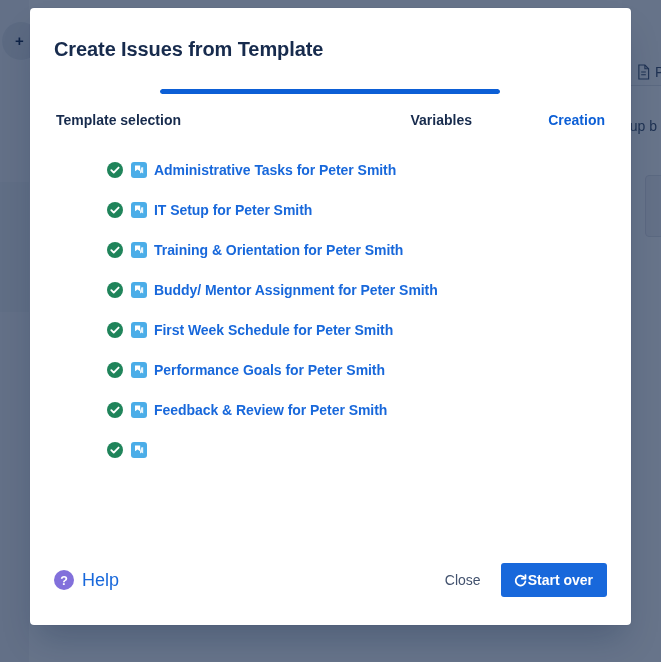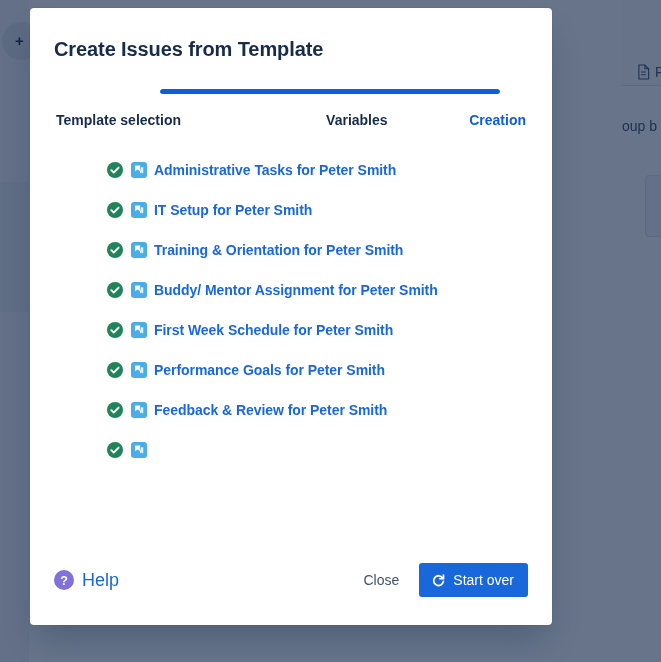--- a/index.html
+++ b/index.html
@@ -94,21 +94,21 @@
     position: absolute;
     inset: 0;
     background: rgba(9, 30, 66, 0.62);
   }
 
   
   #modal {
     position: absolute;
     left: 30px;
     top: 8px;
-    width: 522px;
+    width: 601px;
     height: 617px;
     background: #ffffff;
     border-radius: 4px;
     box-shadow: 0 0 1px rgba(9,30,66,0.31), 0 20px 32px -8px rgba(9,30,66,0.25);
     display: flex;
     flex-direction: column;
     overflow: hidden;
   }
 
   .modal-title {
@@ -144,21 +144,21 @@
     padding: 0 2px;
     gap: 20px;
   }
   .step-label {
     font-size: 14px;
     font-weight: 700;
     color: #172b4d;
     white-space: nowrap;
   }
   .step-label.s1 { width: 200px; text-align: left; }
-  .step-label.s2 { width: 196px; text-align: center; }
+  .step-label.s2 { width: 196px; text-align: right; }
   .step-label.s3 { flex: 1; text-align: right; }
   .step-label.active { color: #0c5fd6; }
 
   
   .tree {
     flex: 1;
     overflow-y: auto;
     padding: 30px 24px 0 24px;
   }
   .tree-row {
@@ -242,27 +242,26 @@
     padding: 8px 12px;
     border-radius: 3px;
     cursor: pointer;
     font-family: inherit;
     margin-right: 8px;
   }
 
   .btn-start-over {
     display: inline-flex;
     align-items: center;
-    gap: 7px;
     background: #1868db;
     color: #fff;
     border: none;
     border-radius: 3px;
     font-size: 14px;
-    font-weight: 400;
+    font-weight: 700;
     padding: 9px 14px 9px 12px;
     cursor: pointer;
     font-family: inherit;
     justify-content: center;
   }
   .restart-icon {
     width: 15px; height: 15px;
     display: block;
     flex: none;
   }

